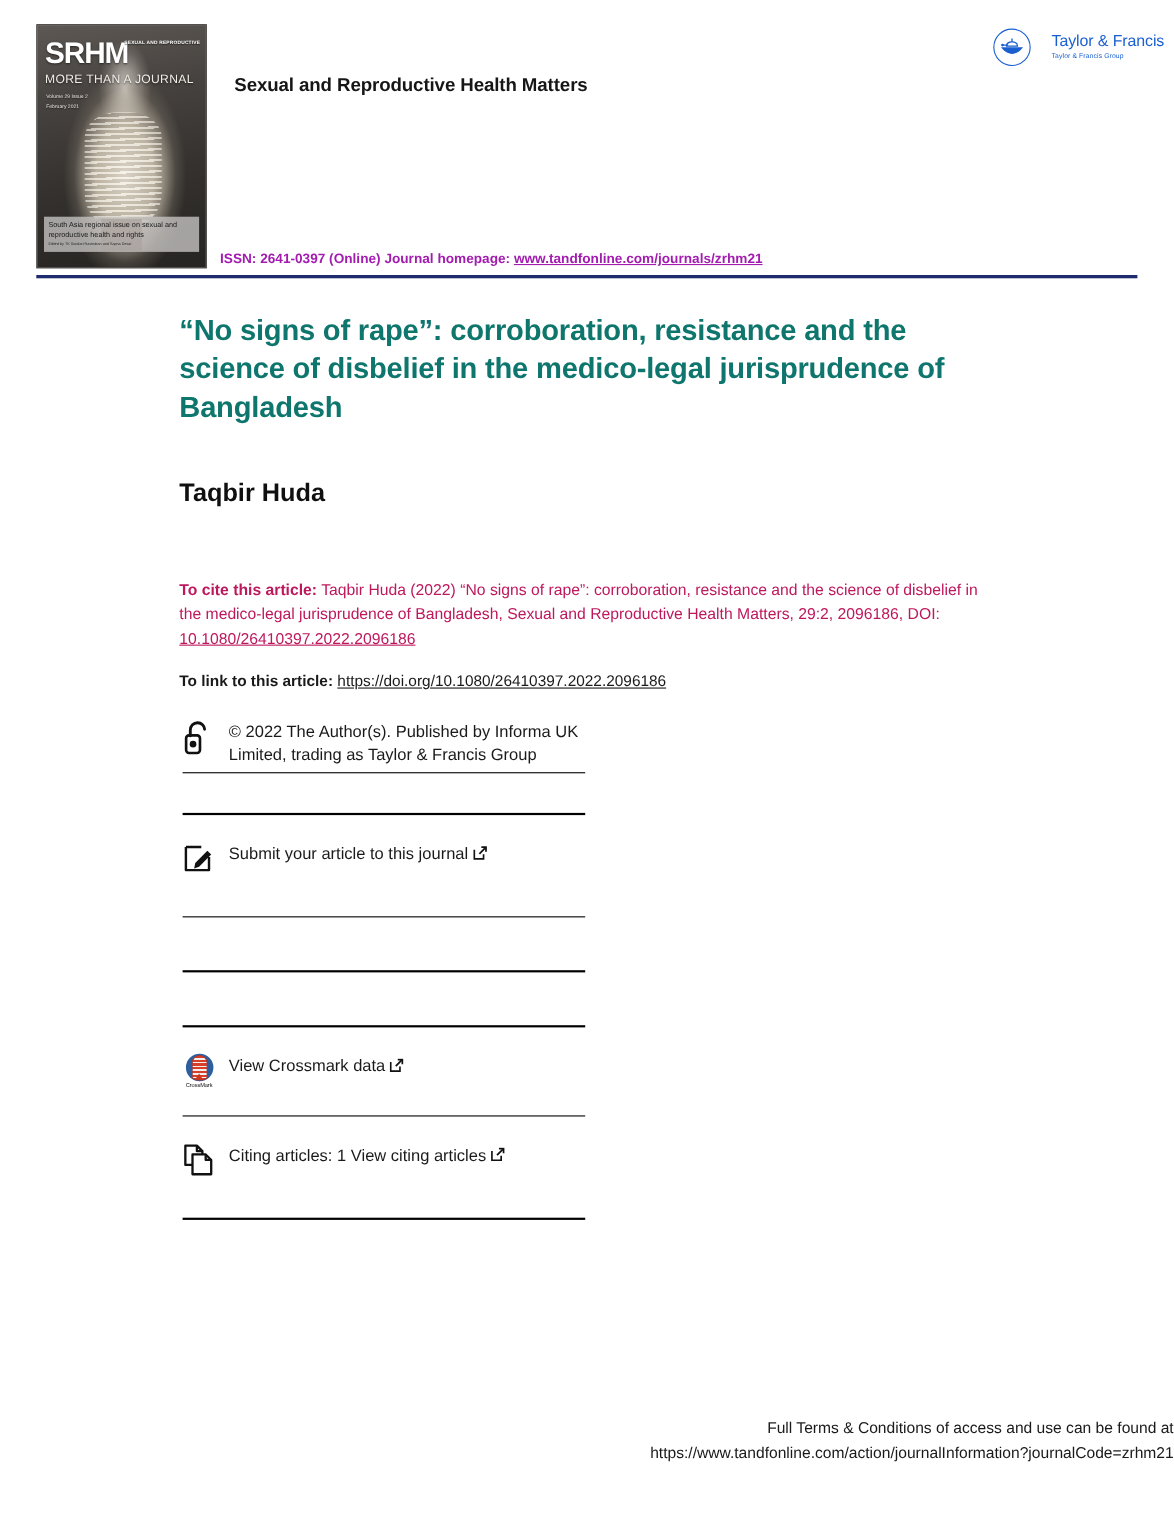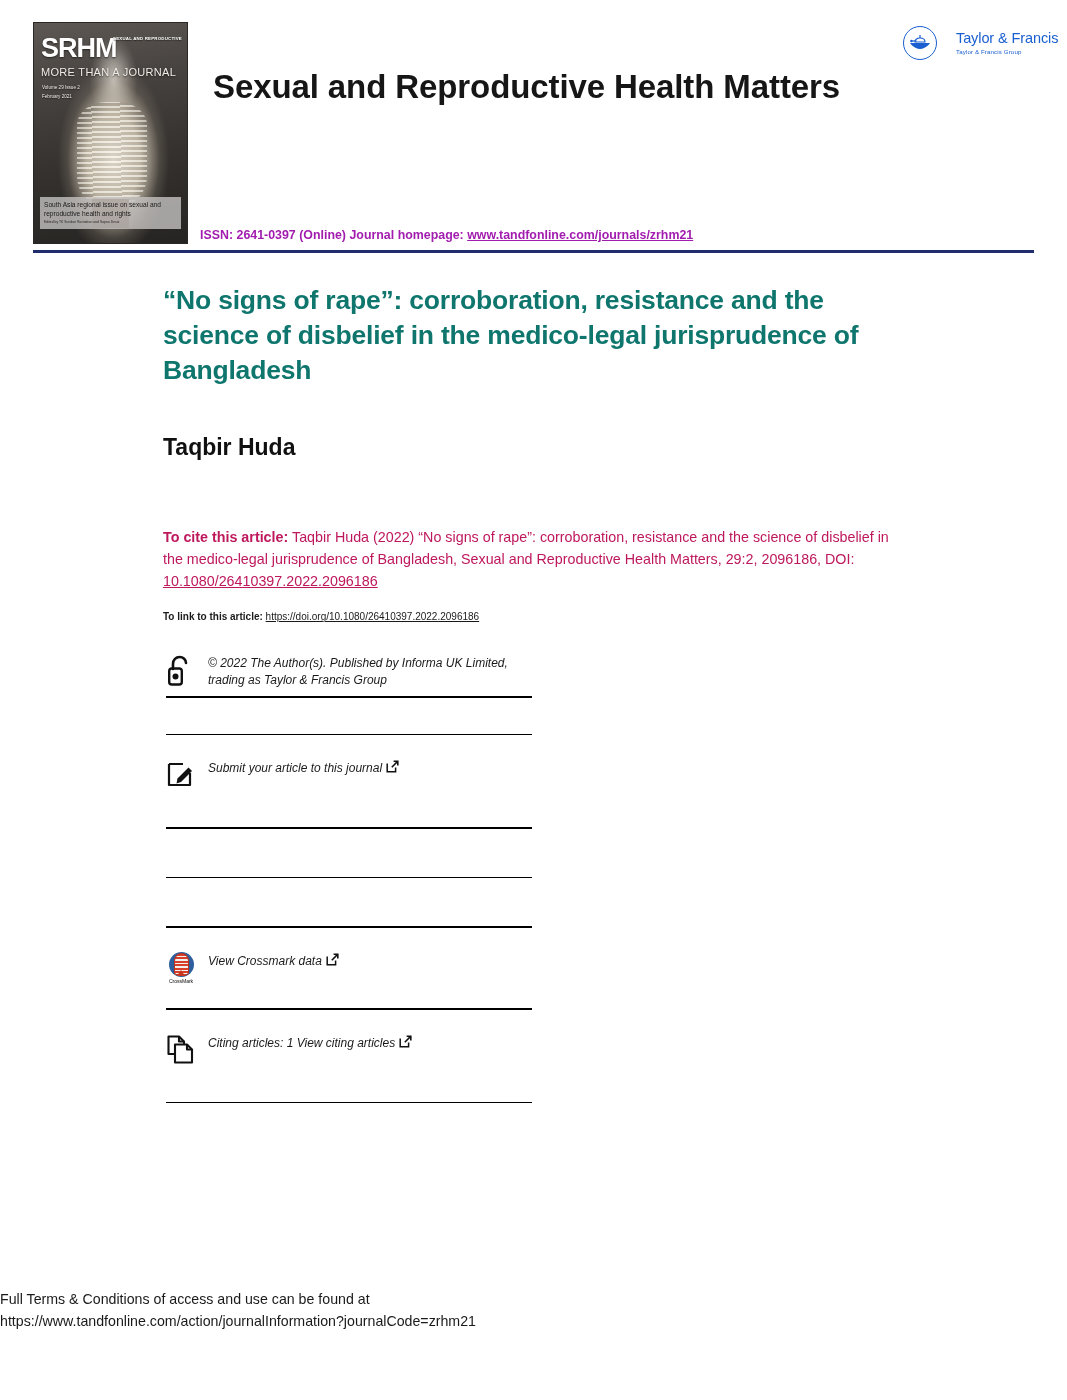--- a/index.html
+++ b/index.html
@@ -114,21 +114,21 @@
   .cover-banner-l2 {
     font-size: 3.4px;
     line-height: 1.5;
     color: #2a2a2a;
     margin-top: 1px;
   }
 
   .journal-title {
     position: absolute;
     left: 213px; top: 68px;
-    font-size: 33px;
+    font-size: 17px;
     font-weight: bold;
     letter-spacing: -0.1px;
     color: #161616;
   }
 
   .tf-logo {
     position: absolute;
     left: 903px; top: 26px;
     display: flex;
     align-items: center;
@@ -198,21 +198,21 @@
     margin-top: 66px;
     font-size: 14.3px;
     line-height: 1.53;
     color: #be185d;
     width: 735px;
   }
   .cite-block b { font-weight: bold; }
   .cite-block .u { text-decoration: underline; }
   .link-block {
     margin-top: 17px;
-    font-size: 10px;
+    font-size: 14px;
     line-height: 1.5;
     color: #1a1a1a;
   }
   .link-block b { font-weight: bold; }
   .link-block .u { text-decoration: underline; }
 
   
   .meta {
     position: absolute;
     left: 166px; top: 652px;
@@ -226,25 +226,24 @@
   }
   .meta-icon {
     width: 42px;
     flex: none;
     display: flex;
     align-items: flex-start;
     justify-content: flex-start;
     padding-top: 2px;
   }
   .meta-label {
-    font-size: 12px;
+    font-size: 15px;
     line-height: 1.42;
     color: #1a1a1a;
     padding-top: 3px;
-    font-style: italic;
   }
   .meta-sep {
     height: 1.6px;
     background: #000;
     width: 366px;
   }
   .sp-14 { height: 14px; }
   .sp-22 { height: 22px; }
   .sp-26 { height: 26px; }
   .extlink {
@@ -291,21 +290,21 @@
     color: #111;
     margin-top: 1px;
     letter-spacing: -0.1px;
   }
 
   
   .footer {
     position: absolute;
     left: 0; top: 1288px;
     width: 1067px;
-    text-align: left;
+    text-align: right;
     font-size: 14.2px;
     line-height: 1.58;
     color: #1a1a1a;
   }
 </style>
 </head>
 <body>
 
 <div class="header">
 

